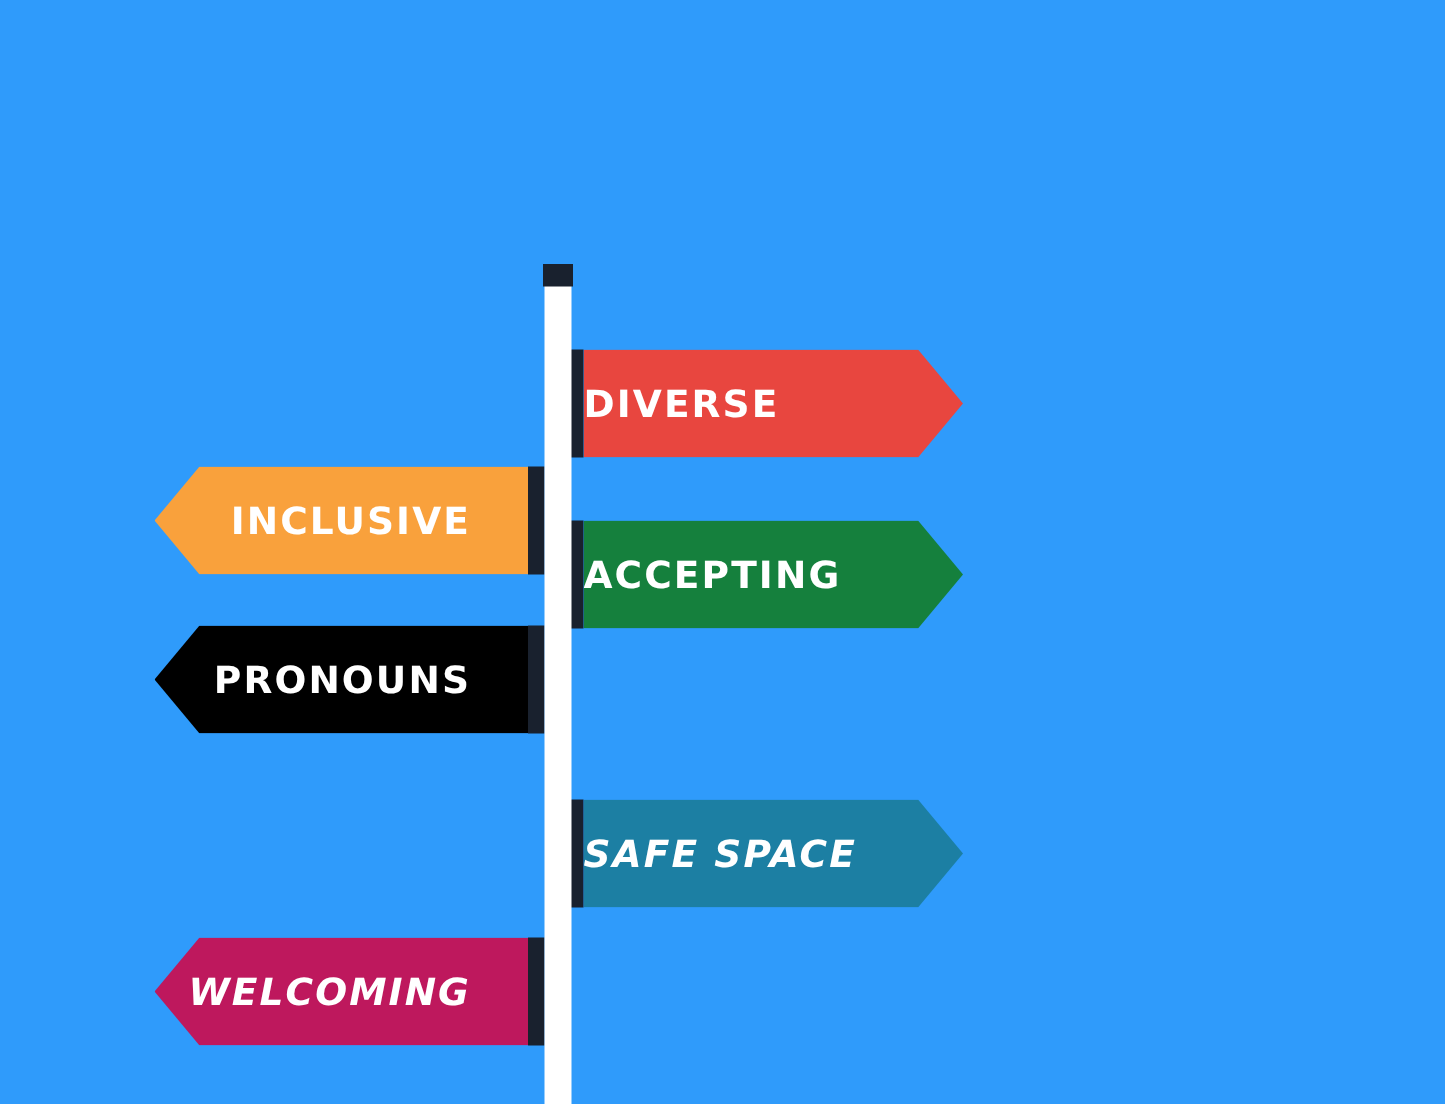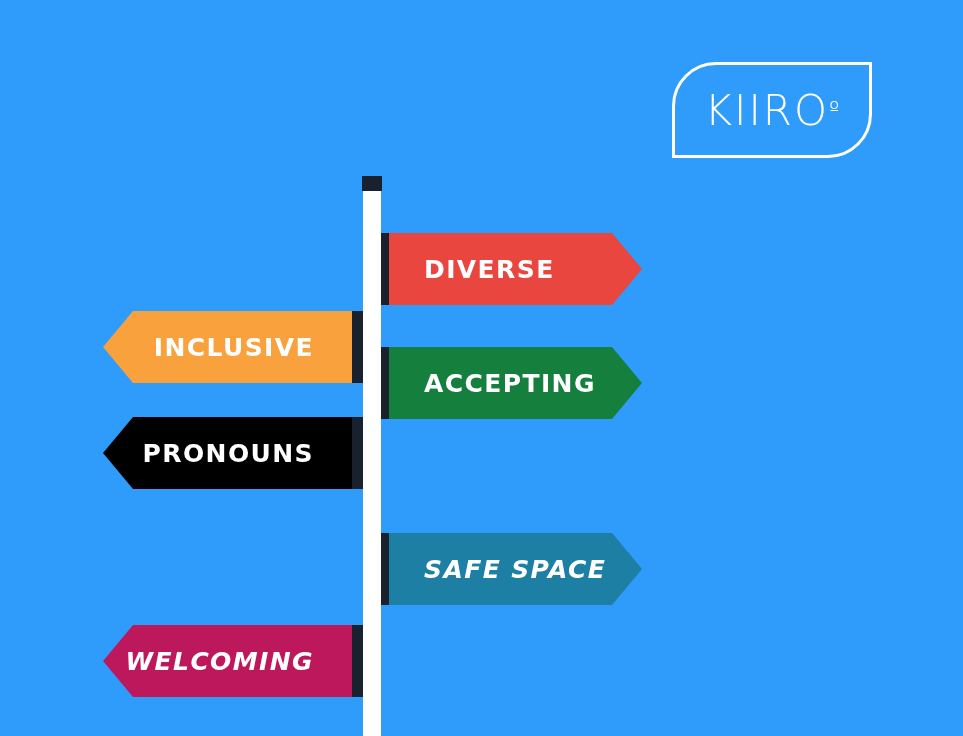--- a/index.html
+++ b/index.html
@@ -102,47 +102,40 @@
     white-space: nowrap;
   }
 
   
   .sign.right .sign-shadow { left: 0; }
   .sign.right .sign-body {
     left: 11px;
     right: 0;
     clip-path: polygon(0 0, calc(100% - 30px) 0, 100% 50%, calc(100% - 30px) 100%, 0 100%);
     justify-content: flex-start;
-    padding-left: 35px;
     box-sizing: border-box;
     align-items: center;
   }
 
   
   .sign.left .sign-shadow { right: 0; }
   .sign.left .sign-body {
     left: 0;
     right: 11px;
     clip-path: polygon(30px 0, 100% 0, 100% 100%, 30px 100%, 0 50%);
     justify-content: flex-end;
     padding-right: 38px;
     box-sizing: border-box;
   }
 </style>
 </head>
 <body>
 
 <div id="canvas">
 
-  <div class="logo-box">
-    <div class="logo-text">
-      <span>KIIRO</span>
-        <span class="deg">º</span>
-    </div>
-  </div>
 
   <div class="post"></div>
   <div class="post-cap"></div>
 
   <div id="signs-layer">
       <div class="sign right" style="left: 378px; top: 233px; width: 264px;">
         <div class="sign-shadow" style="background: rgb(25, 33, 46);"></div>
         <div class="sign-body" style="background: rgb(232, 70, 63);">
           <span class="sign-label">DIVERSE</span>
         </div>

